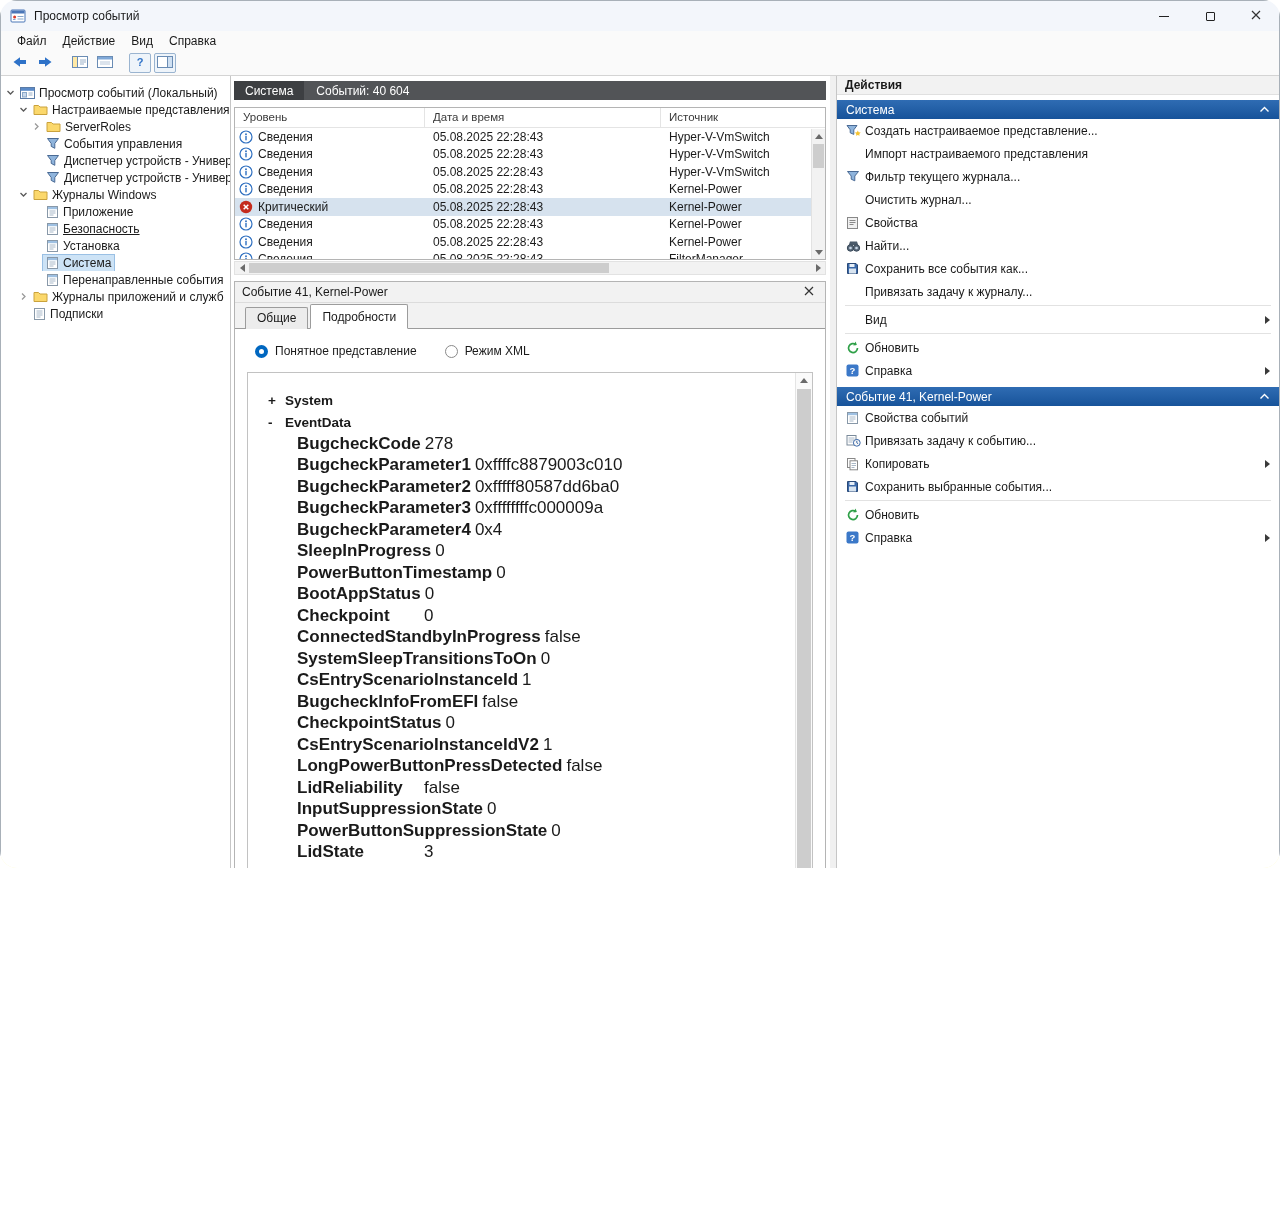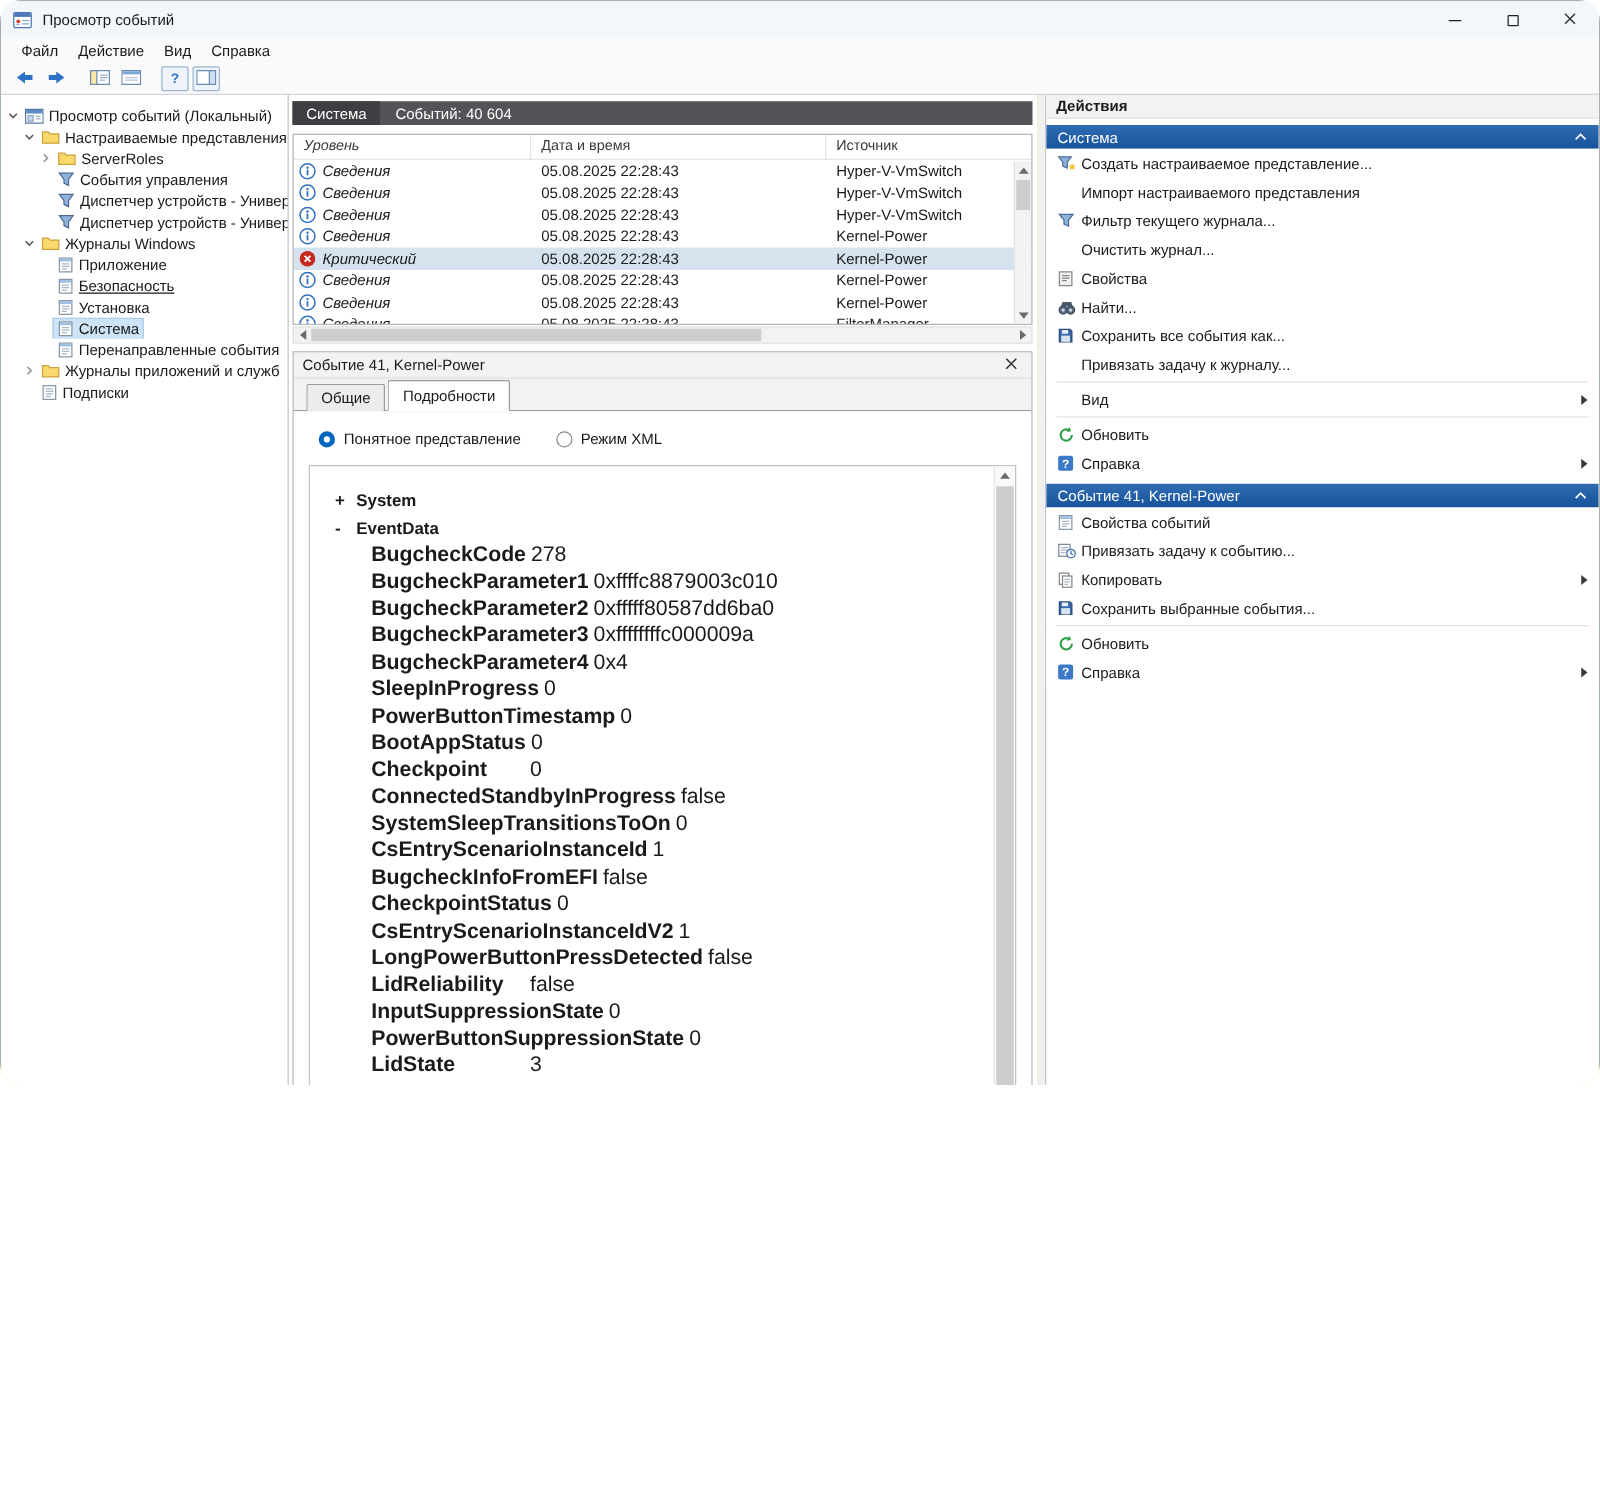--- a/index.html
+++ b/index.html
@@ -13,40 +13,40 @@
 .caption{margin-left:auto;display:flex;height:100%;}
 .cap-btn{width:46px;height:100%;display:flex;align-items:center;justify-content:center;}
 .glyph-min{width:10px;height:1px;background:#222;display:inline-block;}
 .glyph-max{width:9px;height:9px;border:1px solid #222;border-radius:1px;display:inline-block;}
 .menubar{height:20px;flex:none;background:#fafafa;display:flex;align-items:center;padding-left:8px;}
 .menu-item{padding:1px 8px;font-size:12px;}
 .toolbar{height:25px;flex:none;background:#fafafa;border-bottom:1px solid #d4d4d4;display:flex;align-items:center;padding-left:8px;gap:3px;}
 .tool-btn{min-width:22px;height:20px;display:flex;align-items:center;justify-content:center;border-radius:2px;}
 .tool-btn.bordered{border:1px solid #9ab4d0;background:#eef4fa;}
 .tool-sep{width:7px;height:1px;}
-.main{flex:1;min-height:0;display:flex;background:#bef264;}
+.main{flex:1;min-height:0;display:flex;background:#fef9c3;}
 
 .tree-panel{width:230px;flex:none;background:#fff;border-right:1px solid #c6c6c6;padding-top:8px;position:relative;overflow:hidden;}
 .tree-row{height:17px;display:flex;align-items:center;white-space:nowrap;overflow:hidden;}
 .expander{width:13px;flex:none;display:flex;align-items:center;justify-content:center;}
 .hl{display:flex;align-items:center;gap:4px;padding:0 3px;height:16px;}
 .tree-row.selected .hl{background:#cde3f6;outline:1px solid #9ac0e4;}
 .nicon{display:flex;flex:none;}
 .tlabel{font-size:12px;}
 .tree-hscroll{position:absolute;left:0;right:0;bottom:0;height:12px;background:#f4f4f4;border-top:1px solid #e6e6e6;}
 .tree-hthumb{position:absolute;left:2px;top:2px;bottom:2px;width:138px;background:#c9c9c9;border-radius:5px;}
 
 .middle-panel{flex:1;min-width:0;display:flex;flex-direction:column;background:#fff;padding:5px 4px 3px 3px;}
 .pane-title{height:19px;flex:none;background:#525457;color:#fff;display:flex;align-items:center;font-size:12px;}
 .pane-title .seg1{background:#3d3f42;height:100%;display:flex;align-items:center;padding:0 11px;}
 .pane-title .seg2{padding-left:12px;}
 .event-table{margin-top:7px;flex:none;height:153px;border:1px solid #b4b4b4;position:relative;overflow:hidden;background:#fff;}
 .table-header{height:20px;display:flex;border-bottom:1px solid #e4e4e4;background:#fff;}
 .th{font-size:11.5px;color:#3a3a3a;padding:3px 0 0 8px;border-right:1px solid #e4e4e4;}
-.col-level{width:190px;flex:none;font-style:italic;}
+.col-level{width:190px;flex:none;}
 .col-datetime{width:236px;flex:none;}
 .col-source{flex:1;border-right:none;min-width:0;}
 .row{height:17.5px;display:flex;align-items:center;font-size:12px;padding-right:15px;}
 .row.selected{background:#d6e2ee;}
 .cell{white-space:nowrap;overflow:hidden;}
 .cell.col-level{display:flex;align-items:center;gap:5px;padding-left:4px;}
 .cell.col-datetime,.cell.col-source{padding-left:8px;}
 .eicon{display:flex;flex:none;}
 .vscroll{position:absolute;top:21px;right:0;bottom:0;width:14px;background:#f2f2f2;border-left:1px solid #e2e2e2;}
 .varrow{height:14px;display:flex;align-items:center;justify-content:center;}

